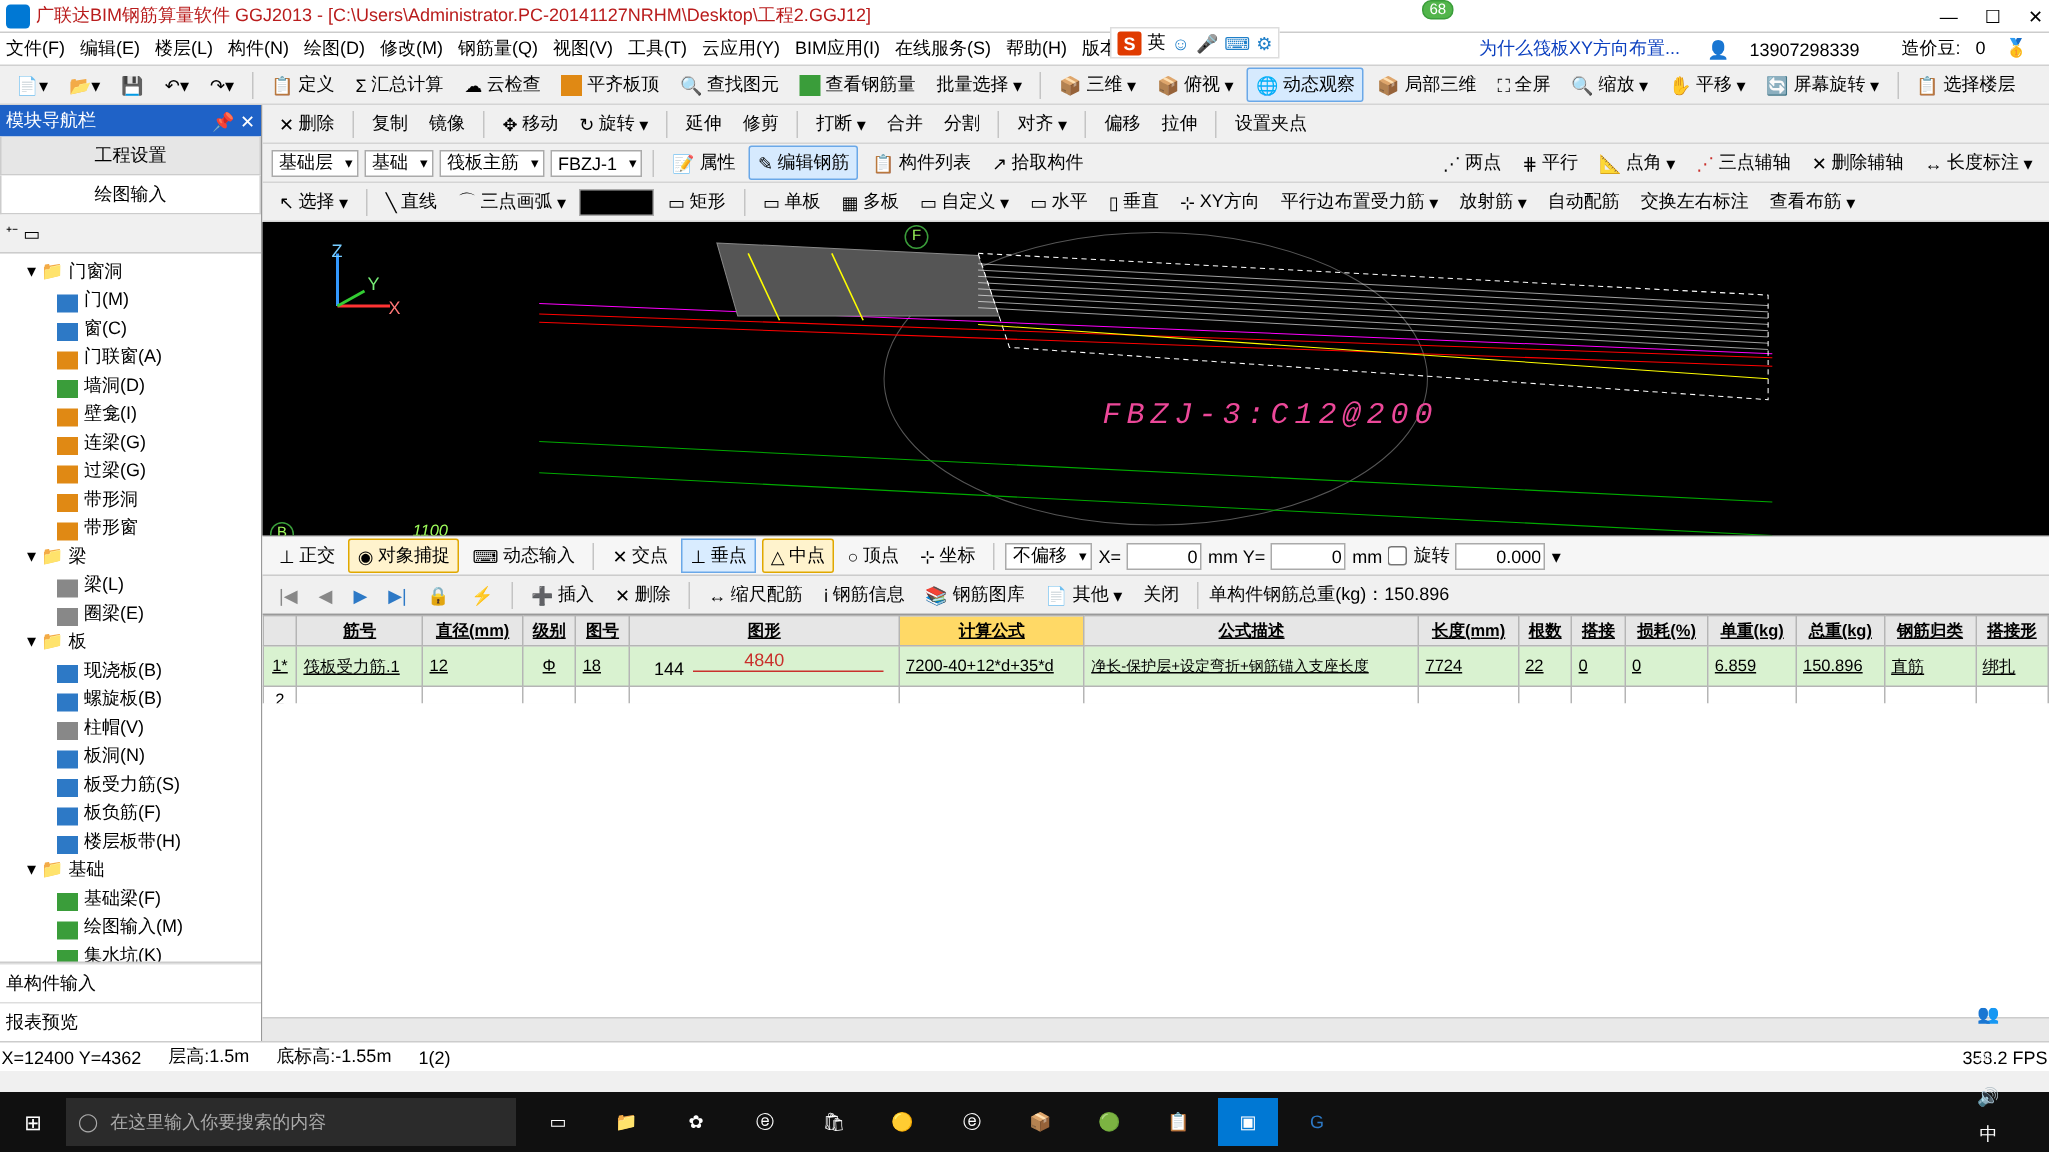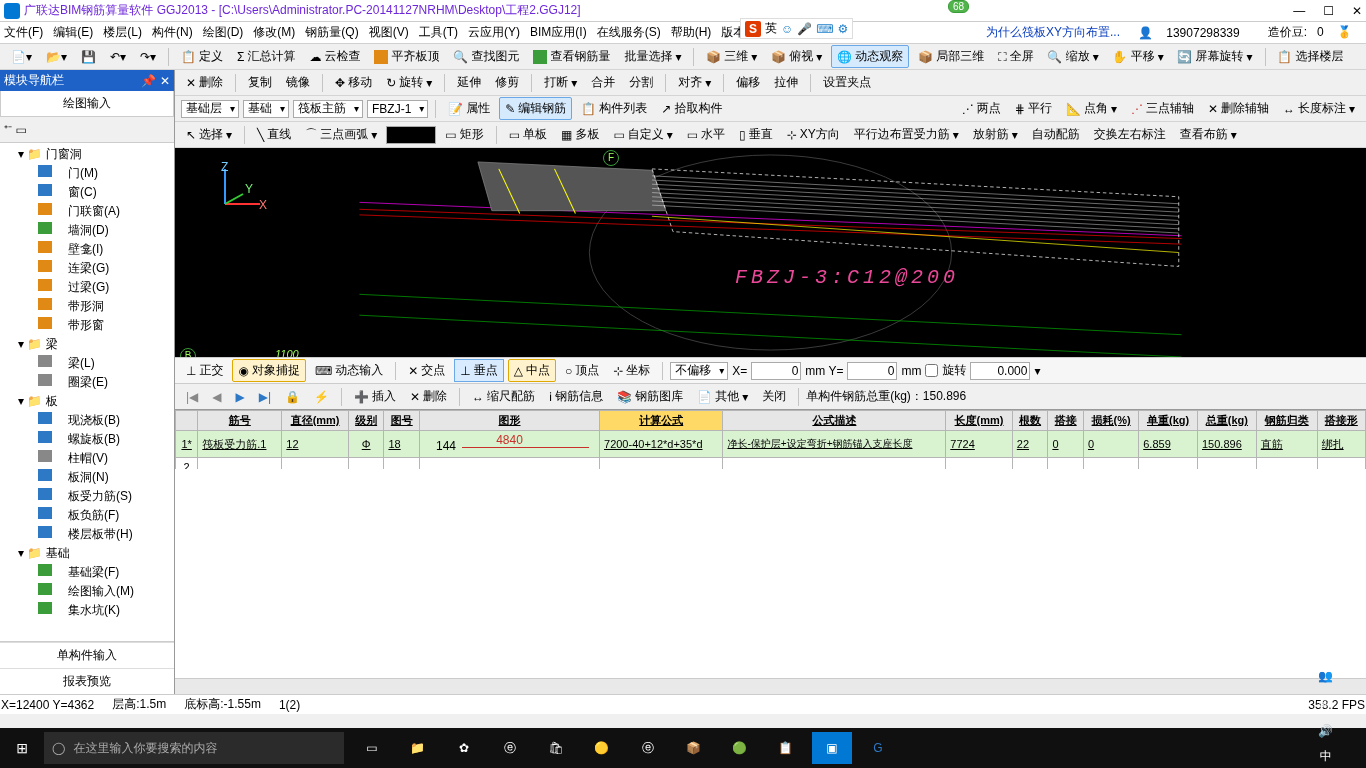--- a/index.html
+++ b/index.html
@@ -1,21 +1,21 @@
 <!DOCTYPE html>
 <html><head>
 <meta charset="utf-8">
 <style>
 * { margin: 0; padding: 0; box-sizing: border-box; font-family: "Microsoft YaHei", sans-serif; font-size: 12px; }
 body { width: 1366px; height: 768px; background: #f0f0f0; overflow: hidden; position: relative; }
 
 
 .title-bar { height: 22px; background: #fff; display: flex; align-items: center; padding: 0 4px; border-bottom: 1px solid #ccc; }
 .title-bar .app-icon { width: 16px; height: 16px; background: #0078d4; border-radius: 3px; margin-right: 4px; }
-.title-bar .title { flex: 1; color: #6d28d9; }
+.title-bar .title { flex: 1; color: #b91c1c; }
 .win-controls { display: flex; gap: 18px; font-size: 14px; }
 
 
 .menu-bar { height: 22px; background: #fff; display: flex; align-items: center; padding: 0 4px; border-bottom: 1px solid #d0d0d0; }
 .menu-bar span { margin-right: 10px; cursor: default; }
 .menu-right { margin-left: auto; display: flex; gap: 8px; align-items: center; }
 .menu-link { color: #0b3fbf; }
 
 
 .toolbar { height: 26px; background: #f0f0f0; display: flex; align-items: center; padding: 0 6px; gap: 4px; border-bottom: 1px solid #d4d4d4; white-space: nowrap; }
@@ -30,24 +30,24 @@
 
 
 .main-area { display: flex; height: 624px; }
 .sidebar { width: 175px; background: #fff; border-right: 1px solid #999; display: flex; flex-direction: column; }
 .sidebar-title { background: #1f62c7; color: #fff; padding: 2px 4px; display: flex; align-items: center; gap: 4px; }
 .sidebar-tab { background: #e6e6e6; text-align: center; padding: 4px; border: 1px solid #ccc; border-top: none; }
 .sidebar-icons { padding: 4px; background: #f0f0f0; border-bottom: 1px solid #ccc; }
 .tree { flex: 1; overflow-y: auto; padding: 2px; font-size: 12px; }
 .tree-node { padding: 1px 0 1px 4px; white-space: nowrap; }
 .tree-node.l1 { padding-left: 16px; }
-.tree-node.l2 { padding-left: 36px; display: flex; align-items: flex-start; gap: 16px; }
+.tree-node.l2 { padding-left: 36px; display: flex; align-items: flex-end; gap: 4px; }
 .tree-icon { width: 14px; height: 12px; display: inline-block; }
 .sidebar-bottom-tabs { border-top: 1px solid #ccc; }
-.sidebar-bottom-tabs div { text-align: center; padding: 4px; border-top: 1px solid #ddd; }
+.sidebar-bottom-tabs div { padding: 4px; border-top: 1px solid #ddd; }
 
 
 .content { flex: 1; display: flex; flex-direction: column; background: #f0f0f0; }
 .sub-toolbar { height: 26px; display: flex; align-items: center; padding: 0 6px; gap: 4px; border-bottom: 1px solid #d4d4d4; white-space: nowrap; overflow: hidden; }
 .combo { border: 1px solid #aaa; background: #fff; height: 18px; padding: 0 16px 0 4px; position: relative; display: inline-flex; align-items: center; }
 .combo::after { content: "▾"; position: absolute; right: 3px; font-size: 10px; }
 
 
 .viewport { flex: 1; background: #000; position: relative; overflow: hidden; }
 .viewport svg { width: 100%; height: 100%; }
@@ -179,20 +179,21 @@
   <span class="tbtn">📋 <span>选择楼层</span></span>
 </div>
 
 <div class="main-area">
 
   <div class="sidebar">
     <div class="sidebar-title">
       <span>模块导航栏</span>
         <span style="margin-left:auto">📌 ✕</span>
     </div>
+    <div class="sidebar-tab">工程设置</div>
     <div class="sidebar-tab" style="background:#fff">绘图输入</div>
     <div class="sidebar-icons">⁺⁻ ▭</div>
     <div class="tree">
       <div class="tree-node l1">▾ 📁 <span>门窗洞</span></div>
       <div class="tree-node l2">
           <span class="tree-icon icon-blue"></span>
           <span>门(M)</span>
         </div>
       <div class="tree-node l2">
           <span class="tree-icon icon-blue"></span>

